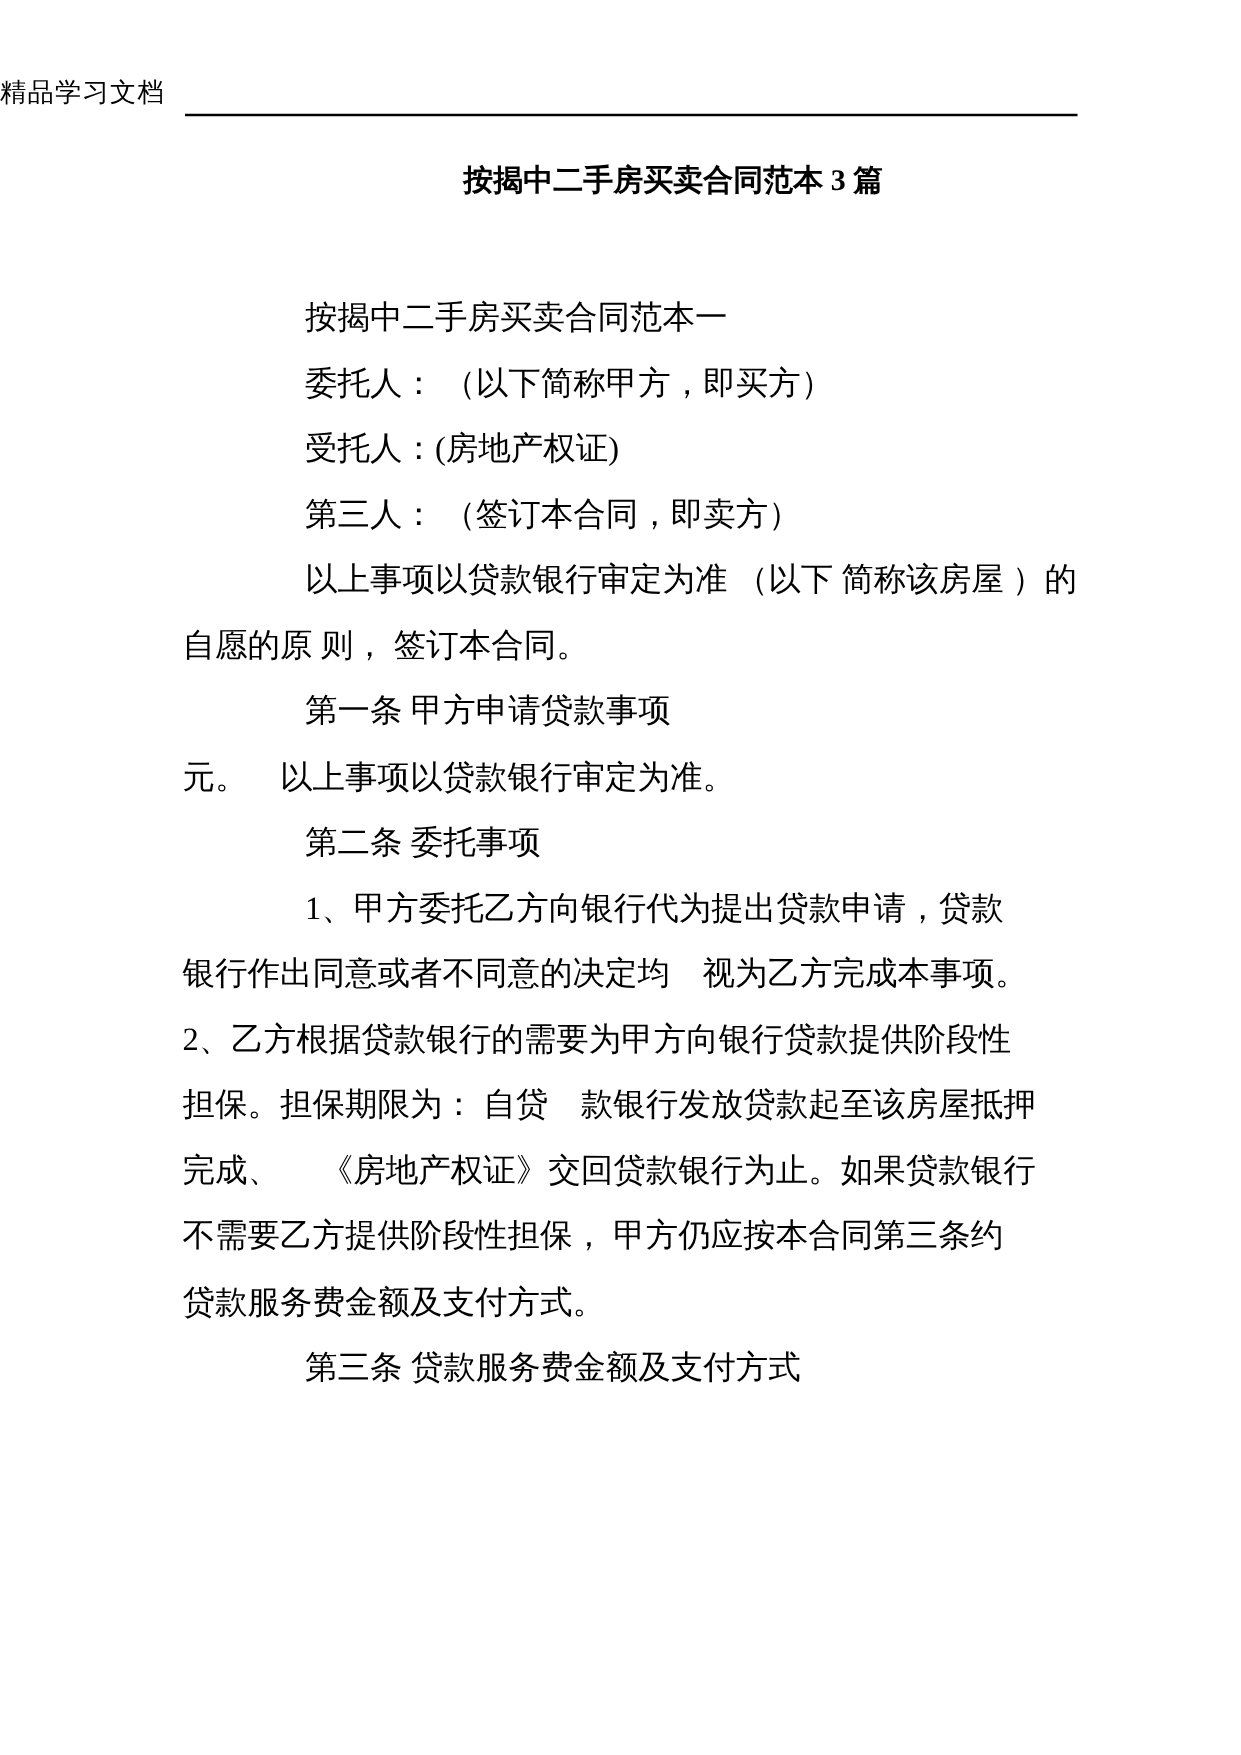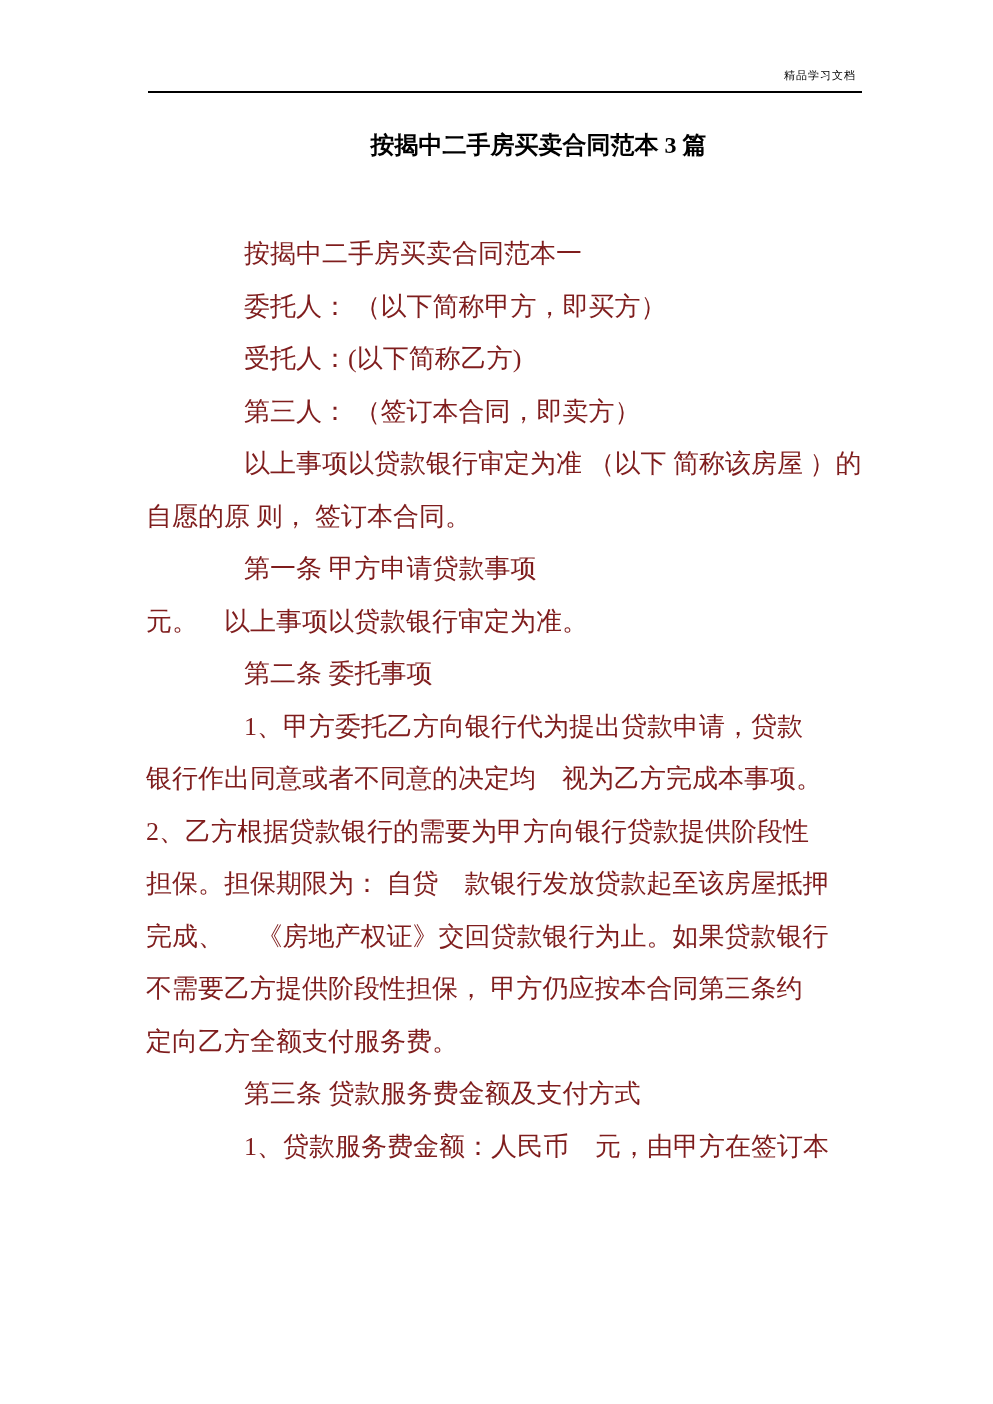--- a/index.html
+++ b/index.html
@@ -10,22 +10,21 @@
     background: #ffffff;
     overflow: hidden;
     color: #000000;
     font-family: "Liberation Serif", "DejaVu Serif", serif;
   }
   .watermark {
     position: absolute;
     top: 66px;
     left: 0;
     width: 856px;
-    text-align: right;
-    font-size: 11px;
+    font-size: 21px;
     line-height: 18px;
     letter-spacing: 1px;
     font-family: "Liberation Sans", "DejaVu Sans", sans-serif;
     color: #000000;
   }
   .header-rule {
     position: absolute;
     left: 148px;
     top: 91px;
     width: 714px;
@@ -49,49 +48,48 @@
     position: absolute;
     left: 146px;
     top: 228px;
     width: 790px;
   }
   .line {
     height: 52.5px;
     line-height: 52.5px;
     font-size: 26px;
     white-space: pre;
-    color: #7f1d1d;
+    color: #000000;
   }
   .ind { padding-left: 98px; }
 </style>
 </head>
 <body>
 
 <div class="page">
 
   <div class="watermark">精品学习文档</div>
 
   <div class="header-rule"></div>
 
   <div class="doc-title">按揭中二手房买卖合同范本 3 篇</div>
 
   <div class="doc-body">
     <div class="line ind">按揭中二手房买卖合同范本一</div>
     <div class="line ind">委托人： （以下简称甲方，即买方）</div>
-    <div class="line ind">受托人：(以下简称乙方)</div>
+    <div class="line ind">受托人：(房地产权证)</div>
     <div class="line ind">第三人： （签订本合同，即卖方）</div>
     <div class="line ind">以上事项以贷款银行审定为准 （以下 简称该房屋 ）的</div>
     <div class="line">自愿的原 则， 签订本合同。</div>
     <div class="line ind">第一条 甲方申请贷款事项</div>
     <div class="line">元。　以上事项以贷款银行审定为准。</div>
     <div class="line ind">第二条 委托事项</div>
     <div class="line ind">1、甲方委托乙方向银行代为提出贷款申请，贷款</div>
     <div class="line">银行作出同意或者不同意的决定均　视为乙方完成本事项。</div>
     <div class="line">2、乙方根据贷款银行的需要为甲方向银行贷款提供阶段性</div>
     <div class="line">担保。担保期限为： 自贷　款银行发放贷款起至该房屋抵押</div>
     <div class="line">完成、　 《房地产权证》交回贷款银行为止。如果贷款银行</div>
     <div class="line">不需要乙方提供阶段性担保， 甲方仍应按本合同第三条约</div>
-    <div class="line">定向乙方全额支付服务费。</div>
+    <div class="line">贷款服务费金额及支付方式。</div>
     <div class="line ind">第三条 贷款服务费金额及支付方式</div>
-    <div class="line ind">1、贷款服务费金额：人民币　元，由甲方在签订本</div>
   </div>
 
 </div>
 
 </body></html>

